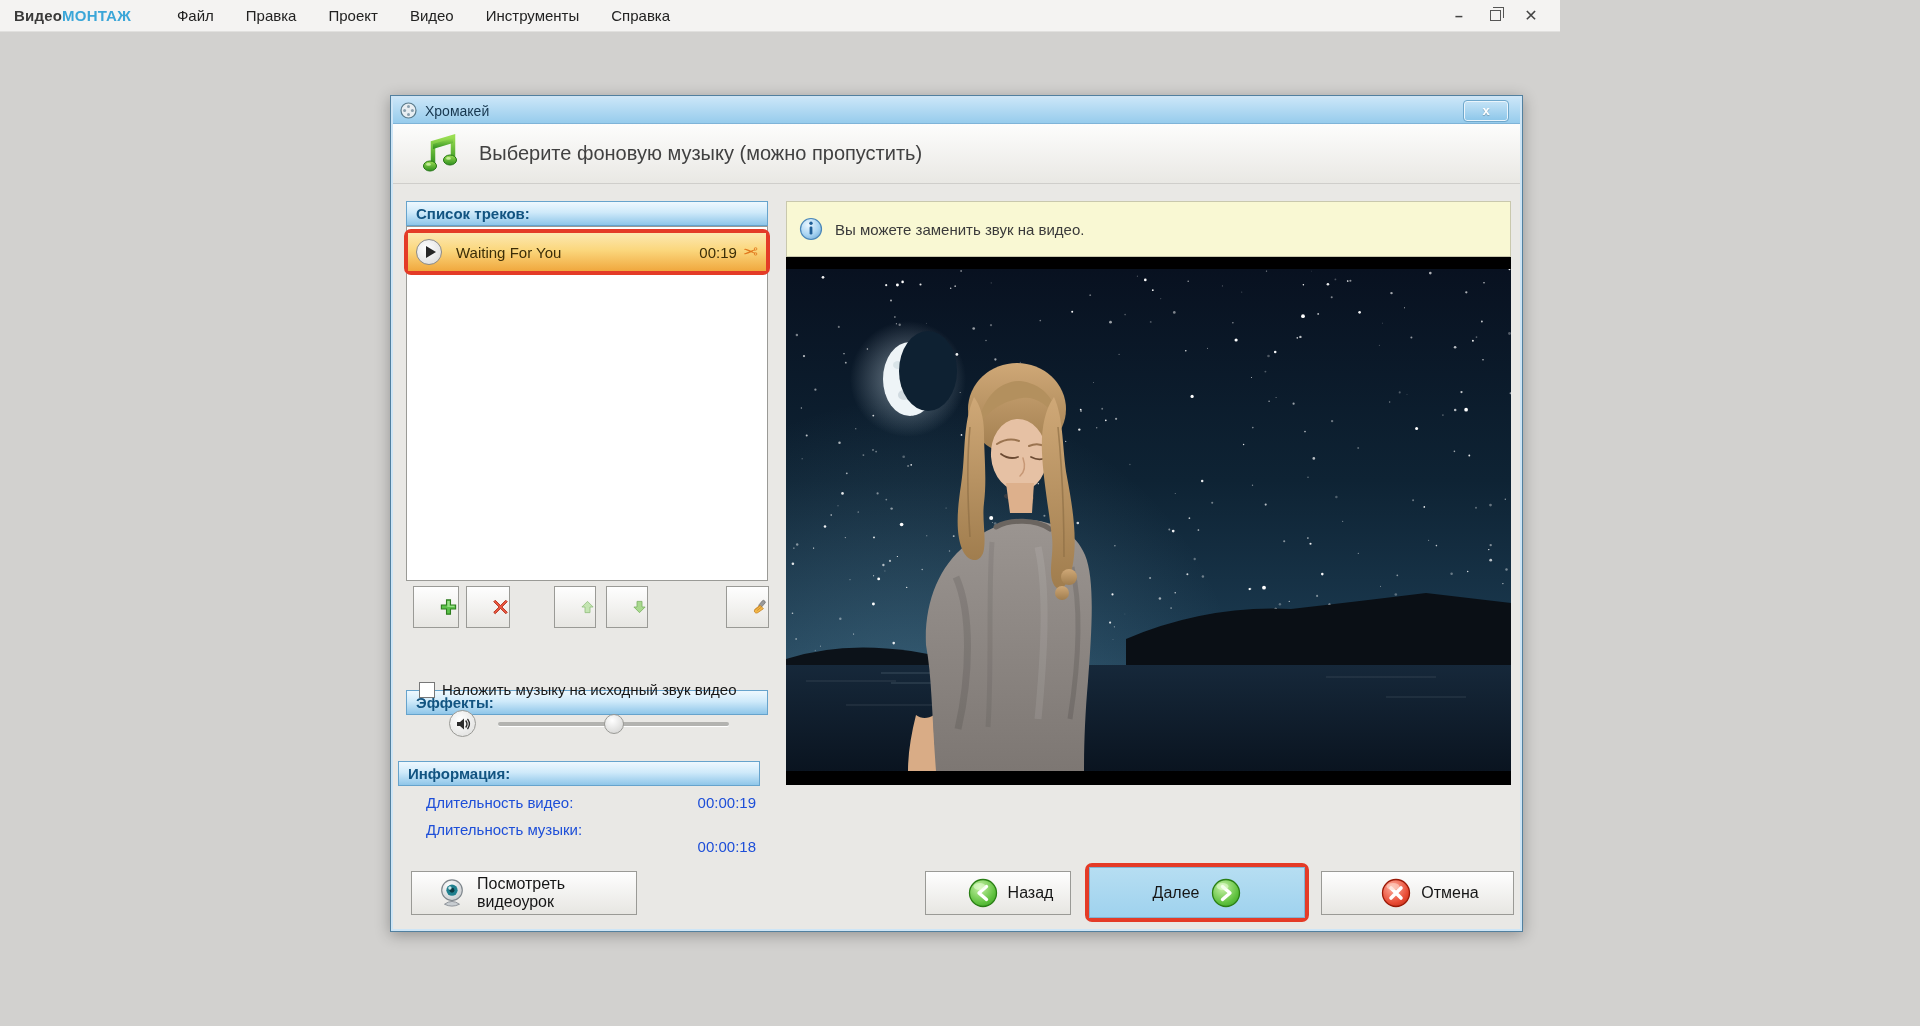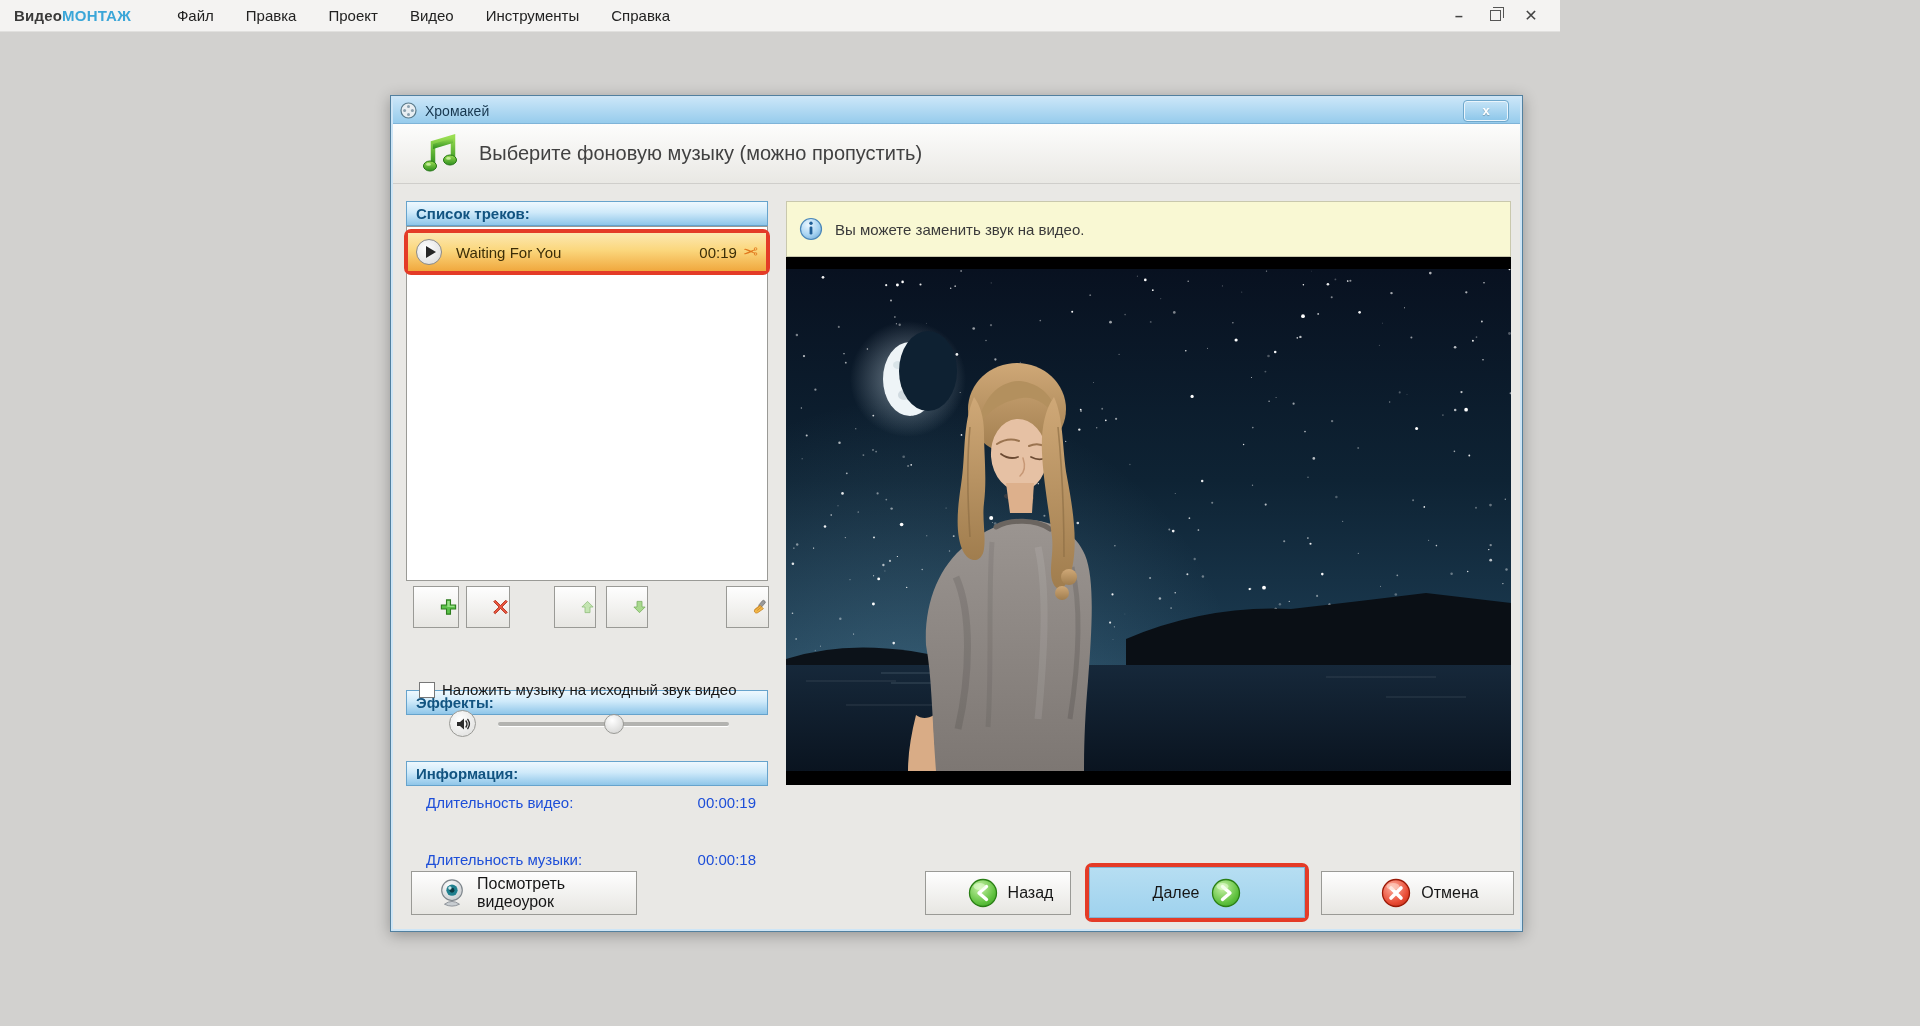--- a/index.html
+++ b/index.html
@@ -238,27 +238,27 @@
       <svg width="16" height="16" viewBox="0 0 16 16">
         <path d="M2 6 H5 L9 2.5 V13.5 L5 10 H2 Z" fill="#2c2c2c"></path>
         <path d="M11 5 q2 3 0 6 M12.8 3.4 q3.2 4.6 0 9.2" stroke="#2c2c2c" stroke-width="1.4" fill="none" stroke-linecap="round"></path>
       </svg>
     </div>
     <div class="vol-track">
       <div class="vol-handle" id="volHandle" style="left: calc(50% - 10px);"></div>
     </div>
   </div>
 
-  <div class="section-hdr" style="left:15px; top:665px; width:362px;">Информация:</div>
+  <div class="section-hdr" style="left:7px; top:665px; width:362px;">Информация:</div>
 
   <div class="info-row" style="top:698px;">
     <span>Длительность видео:</span>
     <span class="info-val">00:00:19</span>
   </div>
-  <div class="info-row" style="top:755px;">
+  <div class="info-row" style="top:725px;flex-direction:column;">
     <span>Длительность музыки:</span>
     <span class="info-val">00:00:18</span>
   </div>
 
   <div class="notice">
     <svg width="24" height="24" style="margin-left:12px" viewBox="0 0 24 24">
       <defs>
           <radialGradient id="infG" cx=".38" cy=".3" r=".9">
         <stop offset="0" stop-color="#eaf6ff"></stop>
             <stop offset=".55" stop-color="#a8d4f2"></stop>

